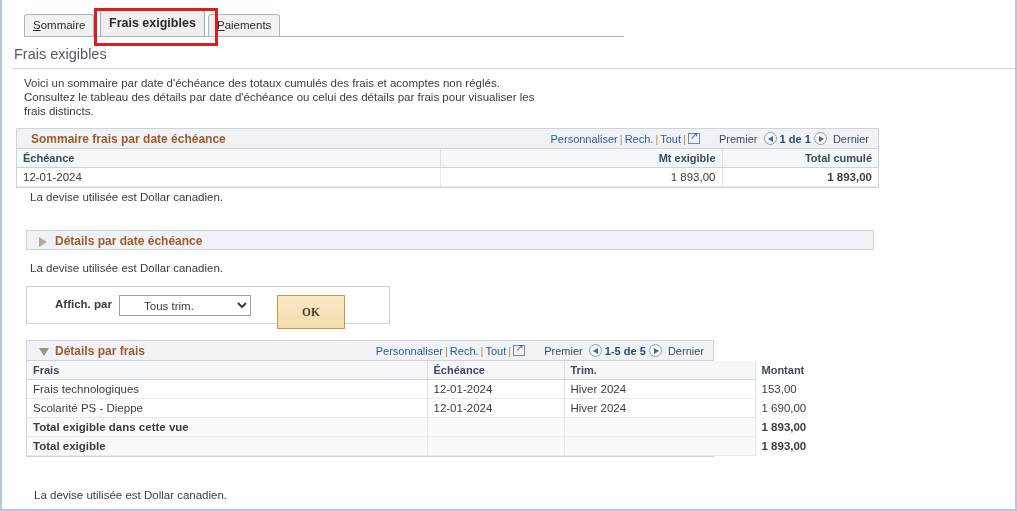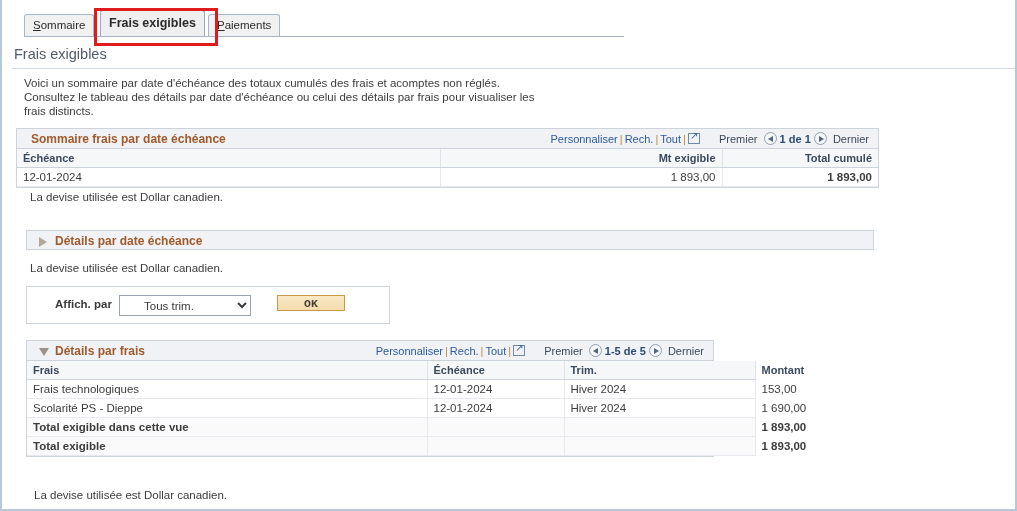--- a/index.html
+++ b/index.html
@@ -251,24 +251,24 @@
     font-family: "Liberation Sans", sans-serif;
     font-size: 11.5px;
     color: #3c3c3c;
     border: 1px solid #9aa4b0;
     background: #fff;
     padding: 1px 20px;
   }
   .okbtn {
     position: absolute;
     left: 250px; top: 8px;
-    width: 68px; height: 16px;
+    width: 68px; height: 34px;
     background: linear-gradient(#fae9c6, #f3dcae);
     border: 1px solid #c79a48;
-    font-family: Liberation Mono, monospace;
+    font-family: Liberation Serif, serif;
     font-size: 11.5px;
     font-weight: bold;
     color: #4a4033;
     cursor: pointer;
   }
 </style>
 </head>
 <body>
 
 <div id="page">

